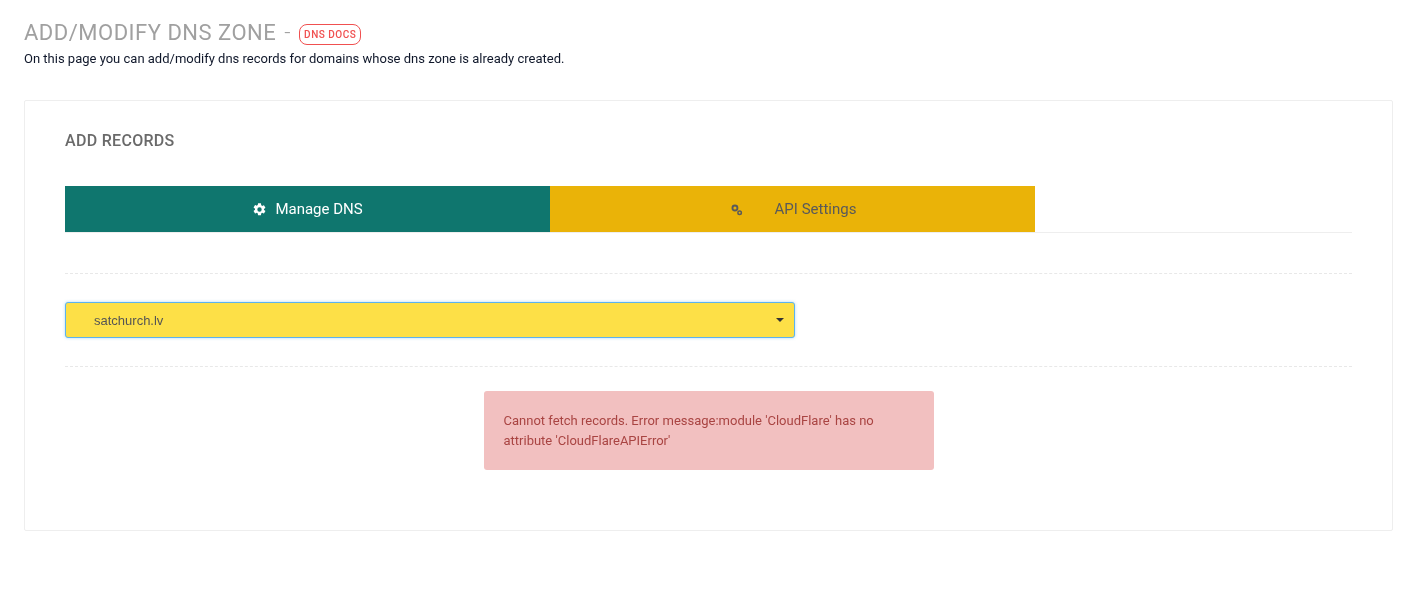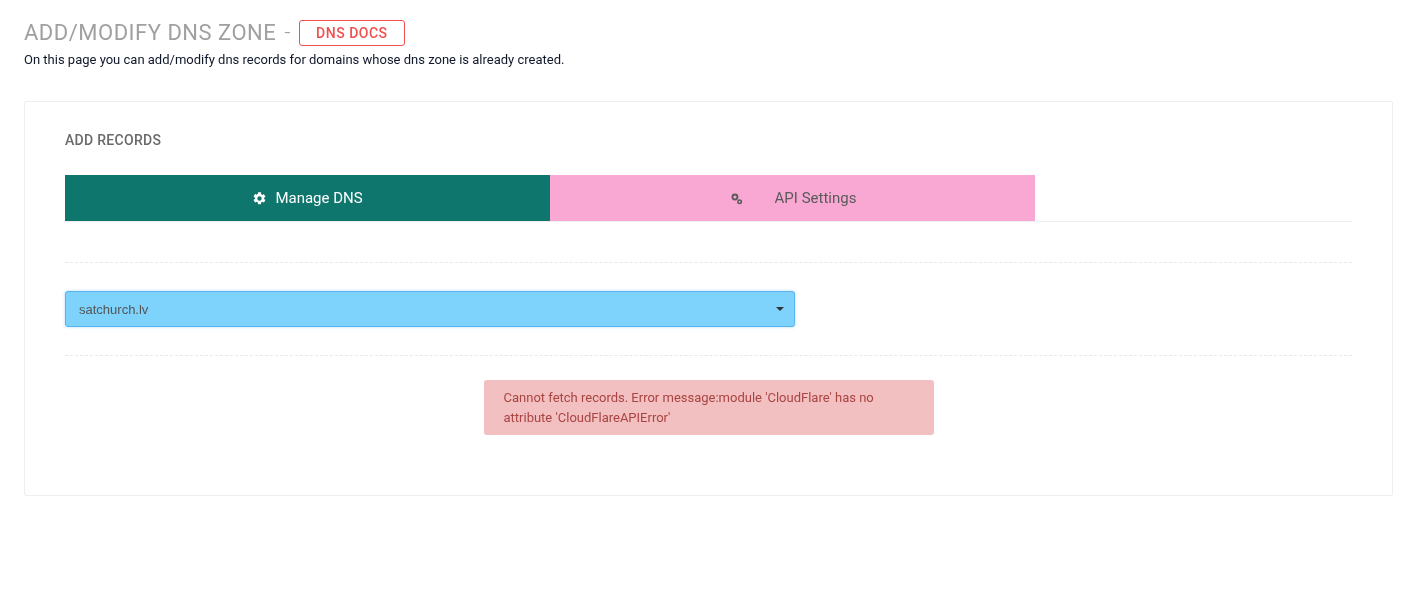--- a/index.html
+++ b/index.html
@@ -15,35 +15,35 @@
     }
     .page-header {
       padding: 20px 24px 10px 24px;
     }
     .page-title {
       font-size: 22px;
       font-weight: 400;
       color: #a0a0a0;
       letter-spacing: 0.5px;
       display: flex;
-      align-items: flex-start;
+      align-items: flex-end;
       gap: 8px;
     }
     .title-separator {
       color: #a0a0a0;
       font-weight: 300;
     }
     .docs-badge {
       display: inline-block;
       border: 1px solid #f05050;
       color: #f05050;
-      font-size: 14px;
+      font-size: 10px;
       font-weight: 500;
-      padding: 4px 16px;
-      border-radius: 3px;
+      padding: 4px 4px;
+      border-radius: 8px;
       letter-spacing: 0.5px;
       cursor: pointer;
       vertical-align: middle;
     }
     .page-subtitle {
       color: #0f172a;
       font-size: 13px;
       margin-top: 6px;
       font-weight: 400;
     }
@@ -51,24 +51,24 @@
       margin: 24px 24px 0 24px;
       border: 1px solid #eeeeee;
       border-radius: 2px;
       background: #ffffff;
     }
     .panel-inner {
       padding: 30px 40px 60px 40px;
     }
     .section-title {
       color: #6a6a6a;
-      font-size: 14px;
+      font-size: 16px;
       font-weight: 500;
       letter-spacing: 0.3px;
-      margin-bottom: 27px;
+      margin-bottom: 36px;
     }
     .tabs {
       display: flex;
       border-bottom: 1px solid #eeeeee;
     }
     .tab {
       flex: 0 0 auto;
       padding: 14px 0;
       text-align: center;
       font-size: 15px;
@@ -79,21 +79,21 @@
       gap: 8px;
     }
     .tab.active {
       background: #0f766e;
       color: #ffffff;
       width: 485px;
     }
     .tab.inactive {
       color: #5a5a5a;
       width: 485px;
-      background: #f9a8d4;
+      background: #eab308;
       gap: 31px;
     }
     .tab-icon {
       display: inline-flex;
       align-items: center;
     }
     .tab-icon svg {
       width: 15px;
       height: 15px;
     }
@@ -117,24 +117,24 @@
     }
     .form-control {
       flex: 0 0 730px;
     }
     .select-wrap {
       position: relative;
     }
     select.domain-select {
       width: 100%;
       height: 36px;
-      padding: 6px 32px 6px 13px;
+      padding: 6px 32px 6px 28px;
       font-size: 13px;
       color: #555;
-      background: #7dd3fc;
+      background: #fde047;
       border: 1px solid #5bb3f0;
       border-radius: 3px;
       outline: none;
       box-shadow: 0 0 3px rgba(91,179,240,0.5);
       appearance: none;
       -webkit-appearance: none;
       -moz-appearance: none;
     }
     .select-caret {
       position: absolute;
@@ -150,21 +150,21 @@
     }
     .alert-area {
       margin-top: 24px;
       display: flex;
       justify-content: center;
     }
     .alert {
       background: #f2c0c0;
       color: #a94442;
       font-size: 13px;
-      padding: 8px 20px;
+      padding: 20px 20px;
       border-radius: 3px;
       width: 450px;
       line-height: 1.5;
     }
   </style>
 </head>
 <body>
 
 <div class="page-header">
   <div class="page-title">

